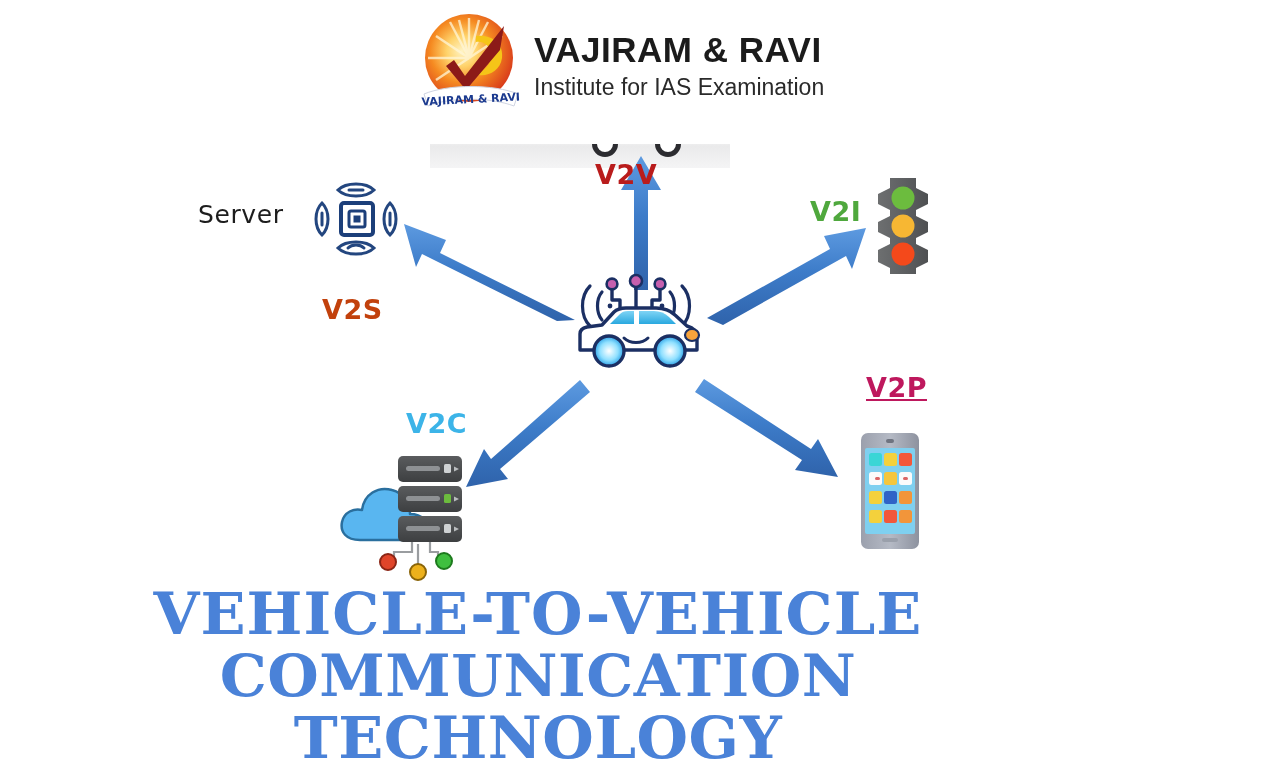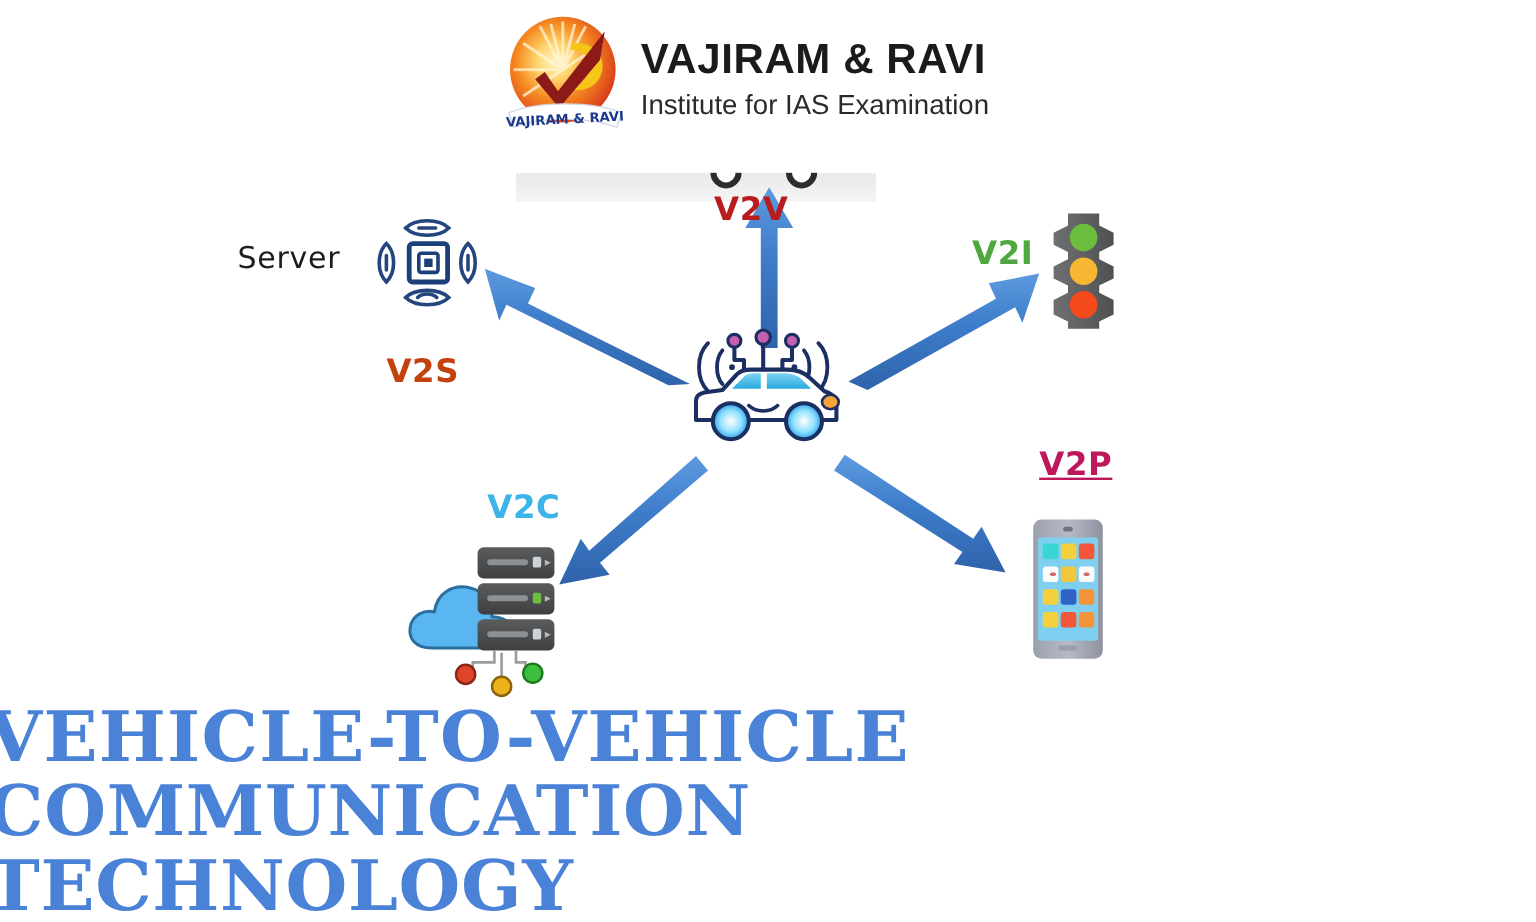--- a/index.html
+++ b/index.html
@@ -117,20 +117,21 @@
 
   
   .center-car { position: absolute; left: 556px; top: 258px; z-index: 24; }
 
   
   .headline {
     position: absolute;
     left: 0;
     top: 583px;
     width: 1076px;
+    text-align: center;
     z-index: 30;
   }
   .headline-line {
     font-family: "DejaVu Serif", serif;
     font-weight: 700;
     font-size: 58px;
     line-height: 62px;
     letter-spacing: 1px;
     color: #4a82d8;
     transform: scaleX(1.02);

